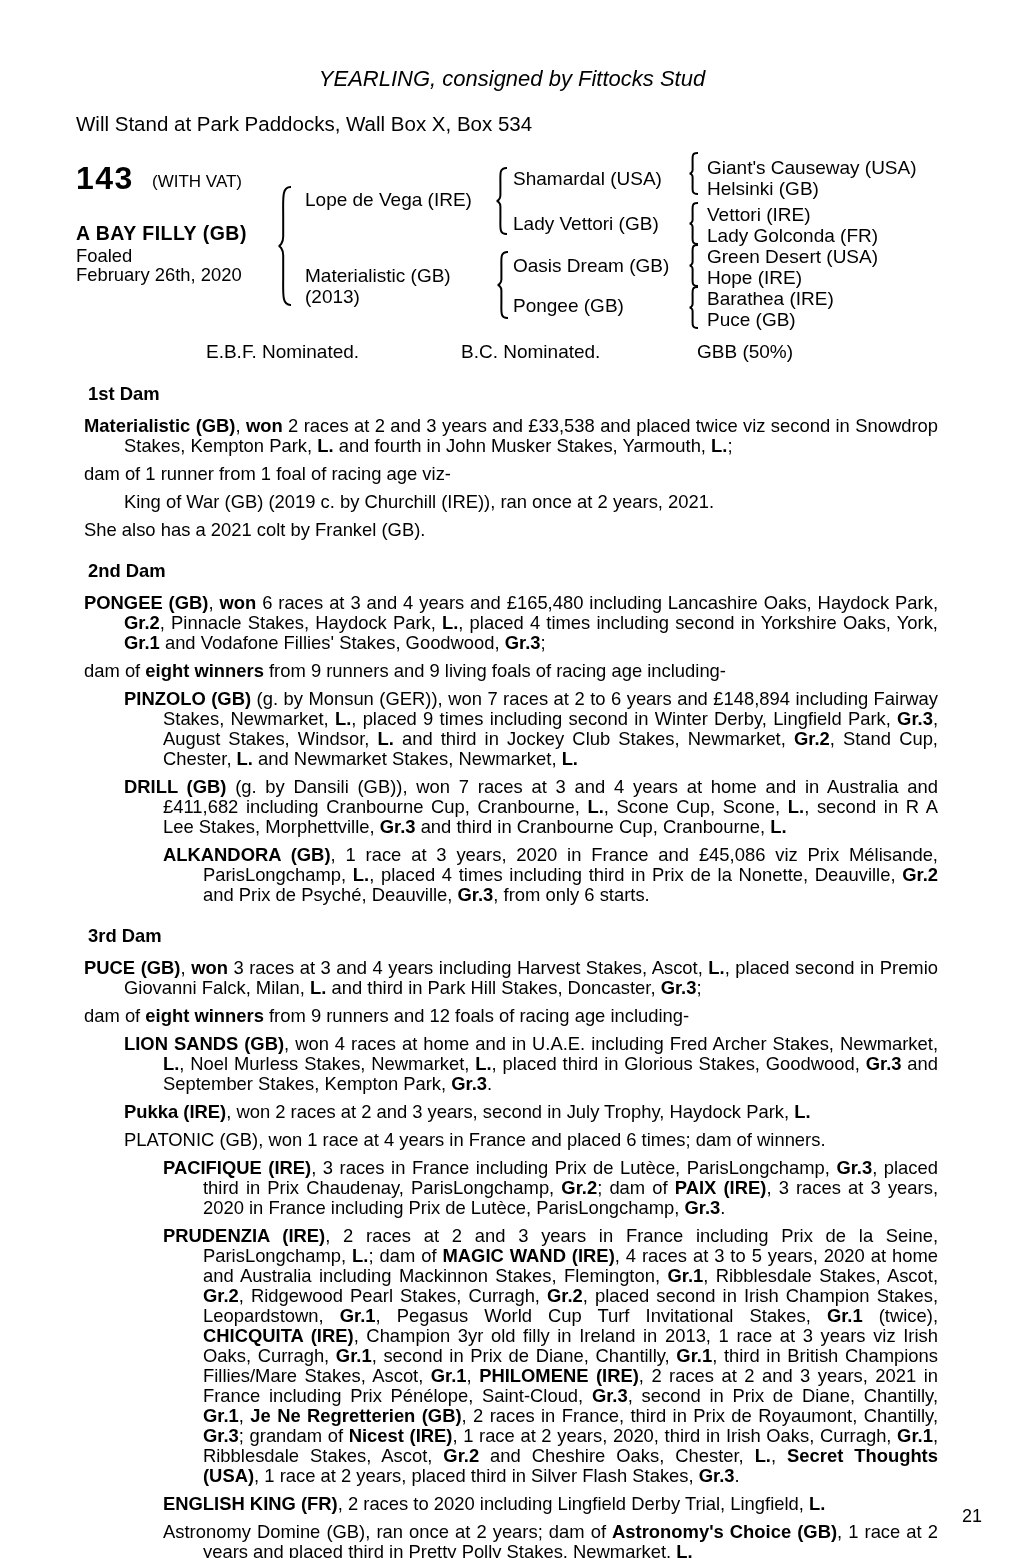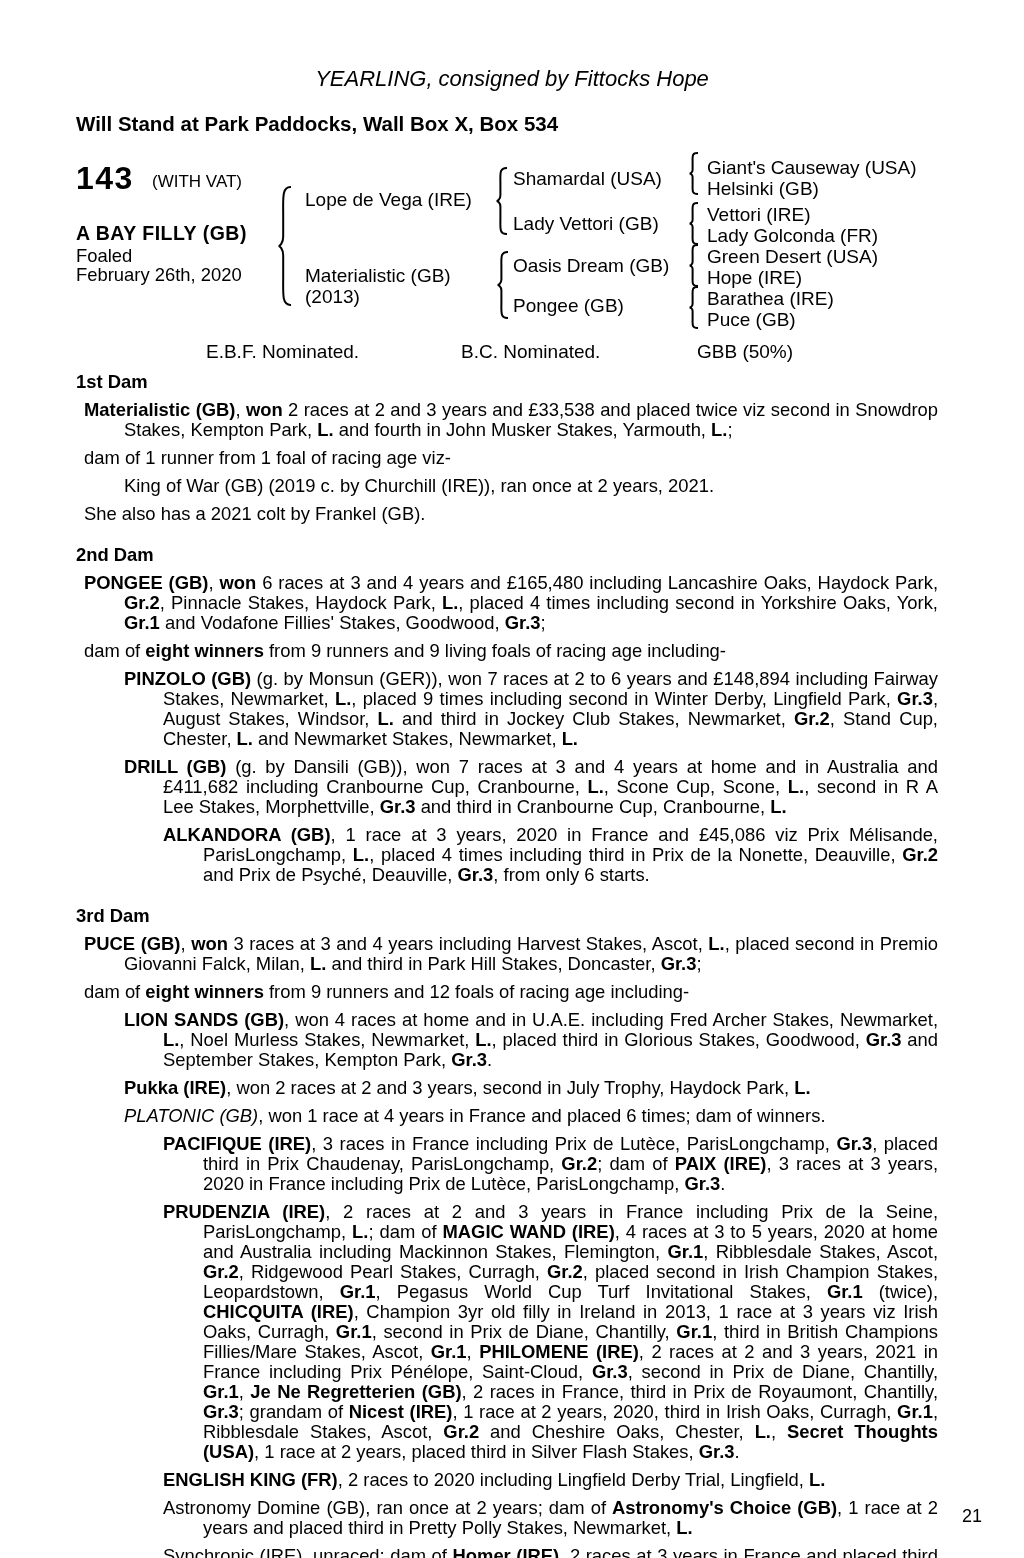--- a/index.html
+++ b/index.html
@@ -6,21 +6,21 @@
   .page {
     position:relative; width:1024px; height:1558px; background:#ffffff;
     font-family:"Liberation Sans", sans-serif; color:#000; overflow:hidden;
   }
   .title {
     position:absolute; top:66px; left:0; width:100%; text-align:center;
     font-style:italic; font-size:22px;
   }
   .stand {
     position:absolute; top:112px; left:76px;
-    font-weight:bold; font-size:20.5px;
+    font-weight:normal; font-size:20.5px;
   }
   .lot-num {
     position:absolute; top:160px; left:76px;
     font-size:32px; font-weight:bold; letter-spacing:1.5px;text-align:center;
   }
   .lot-vat { position:absolute; top:172px; left:152px; font-size:17px; }
   .desc {
     position:absolute; top:222px; left:76px;
     font-size:19.5px; font-weight:bold; letter-spacing:0.5px;
   }
@@ -28,36 +28,36 @@
   .fdate  { position:absolute; top:264px; left:76px; font-size:18.4px; }
   .tname  { position:absolute; font-size:19px; white-space:nowrap; }
   .brace  { position:absolute; }
   .nom {
     position:absolute; top:341px; font-size:19px; font-weight:normal; white-space:nowrap;
   }
   .dams {
     position:absolute; top:372px; left:76px; width:870px;
     font-size:18.4px; line-height:20px; text-align:justify;
   }
-  .sec-h { font-weight:bold; margin:0; text-align:left; }
+  .sec-h { font-weight:bold; margin:12px; text-align:left; }
   .sec-h.mt { margin-top:21px; }
   .para  { margin:8px; }
   .hang1 { padding-left:40px;  text-indent:-40px; }
   .ind1  { padding-left:79px;  text-indent:-39px; }
   .ind2  { padding-left:119px; text-indent:-40px; }
   .b { font-weight:bold; }
-  .i { font-style:italic; }
+  .i { }
   .pageno { position:absolute; top:1494px; right:42px; font-size:18px;margin-top:12px; }
 </style>
 </head>
 <body>
 
 <div class="page">
 
-  <div class="title">YEARLING, consigned by Fittocks Hope</div>
+  <div class="title">YEARLING, consigned by Fittocks Stud</div>
   <div class="stand">Will Stand at Park Paddocks, Wall Box X, Box 534</div>
 
   <div class="lot-num">143</div>
   <div class="lot-vat">(WITH VAT)</div>
   <div class="desc">A BAY FILLY (GB)</div>
   <div class="foaled">Foaled</div>
   <div class="fdate">February 26th, 2020</div>
 
   <div id="tree">
     <span class="tname" style="left:305px;top:189px">Lope de Vega (IRE)</span>

